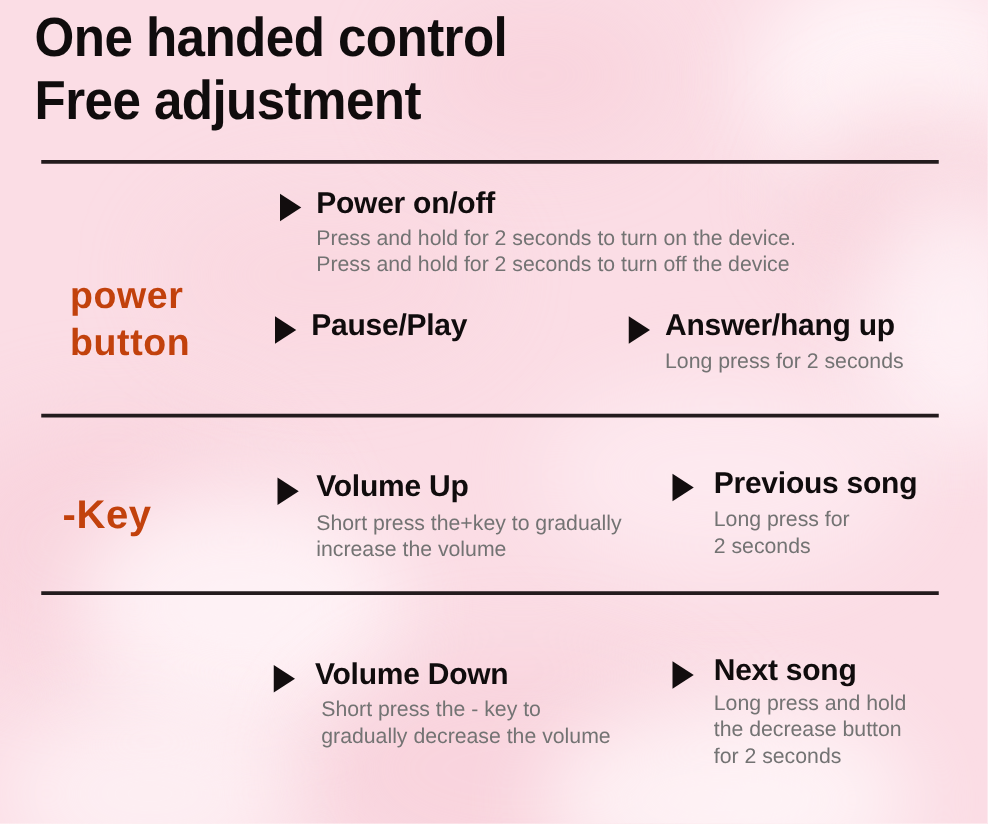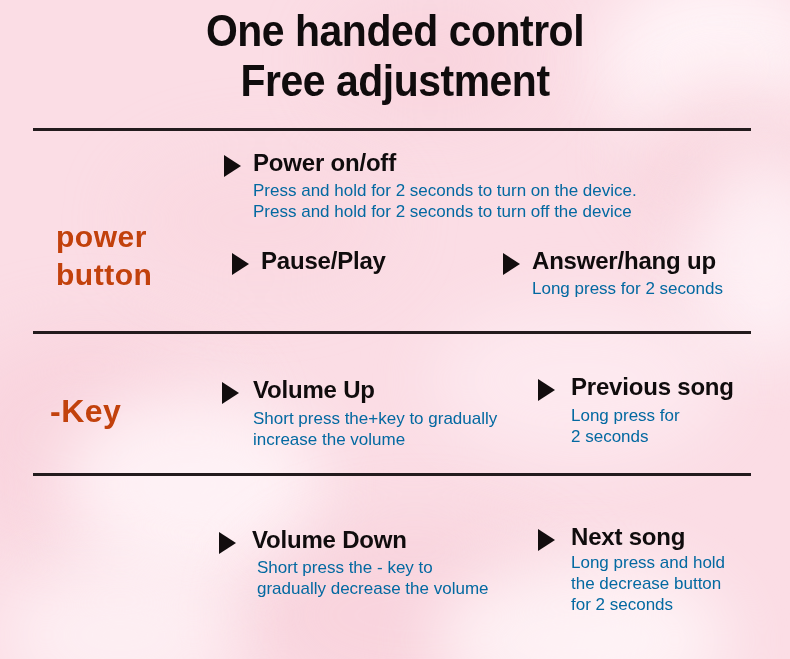--- a/index.html
+++ b/index.html
@@ -51,21 +51,21 @@
     width: 100%;
     height: 100%;
   }
 
   
   .title-block {
     position: absolute;
     left: 0;
     top: 6px;
     width: 790px;
-    text-align: center;
+    text-align: left;
   }
   .title-line {
     font-weight: 700;
     font-size: 44px;
     line-height: 50px;
     letter-spacing: -0.5px;
     color: #100c0d;
     transform: scaleX(0.93);
     transform-origin: center;
     white-space: nowrap;
@@ -133,30 +133,30 @@
     font-weight: 700;
     font-size: 24px;
     line-height: 26px;
     letter-spacing: -0.2px;
     color: #100c0d;
     white-space: nowrap;
   }
   .body {
     font-size: 17px;
     line-height: 21px;
-    color: #0369a1;
+    color: #737373;
     white-space: pre-line;
   }
 
   
   #e-power      { left: 224px; top: 150px; }
   #e-power .tri { margin-top: 5px; margin-right: 12px; }
   #e-power .body{ margin-left: 29px; margin-top: 3px; }
 
-  #e-pause      { left: 232px; top: 248px; }
+  #e-pause      { left: 220px; top: 248px; }
   #e-pause .tri { margin-top: 5px; margin-right: 12px; }
   #e-pause .body{ margin-left: 29px; margin-top: 3px; }
 
   #e-answer      { left: 503px; top: 248px; text-align: center; }
   #e-answer .tri { margin-top: 5px; margin-right: 12px; }
   #e-answer .body{ margin-left: 29px; margin-top: 3px; }
 
   #e-volup      { left: 222px; top: 377px; }
   #e-volup .tri { margin-top: 5px; margin-right: 14px; }
   #e-volup .body{ margin-left: 31px; margin-top: 4px; }

